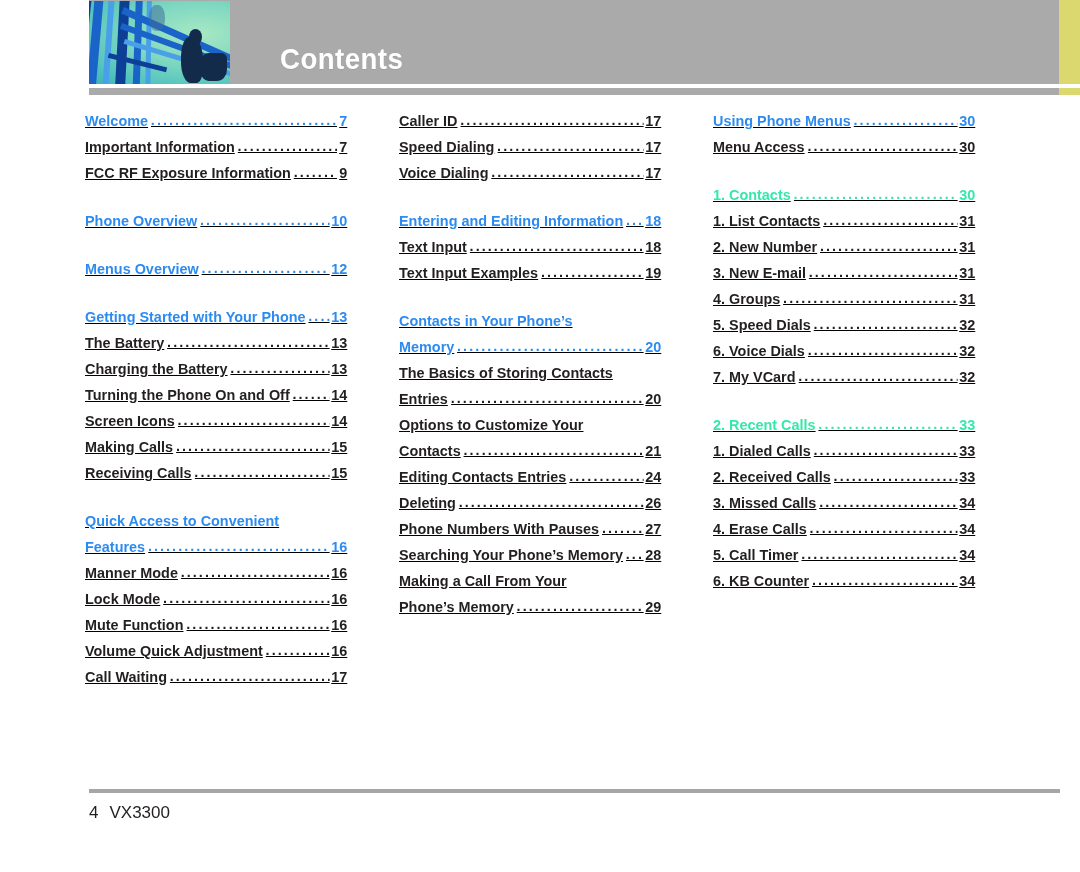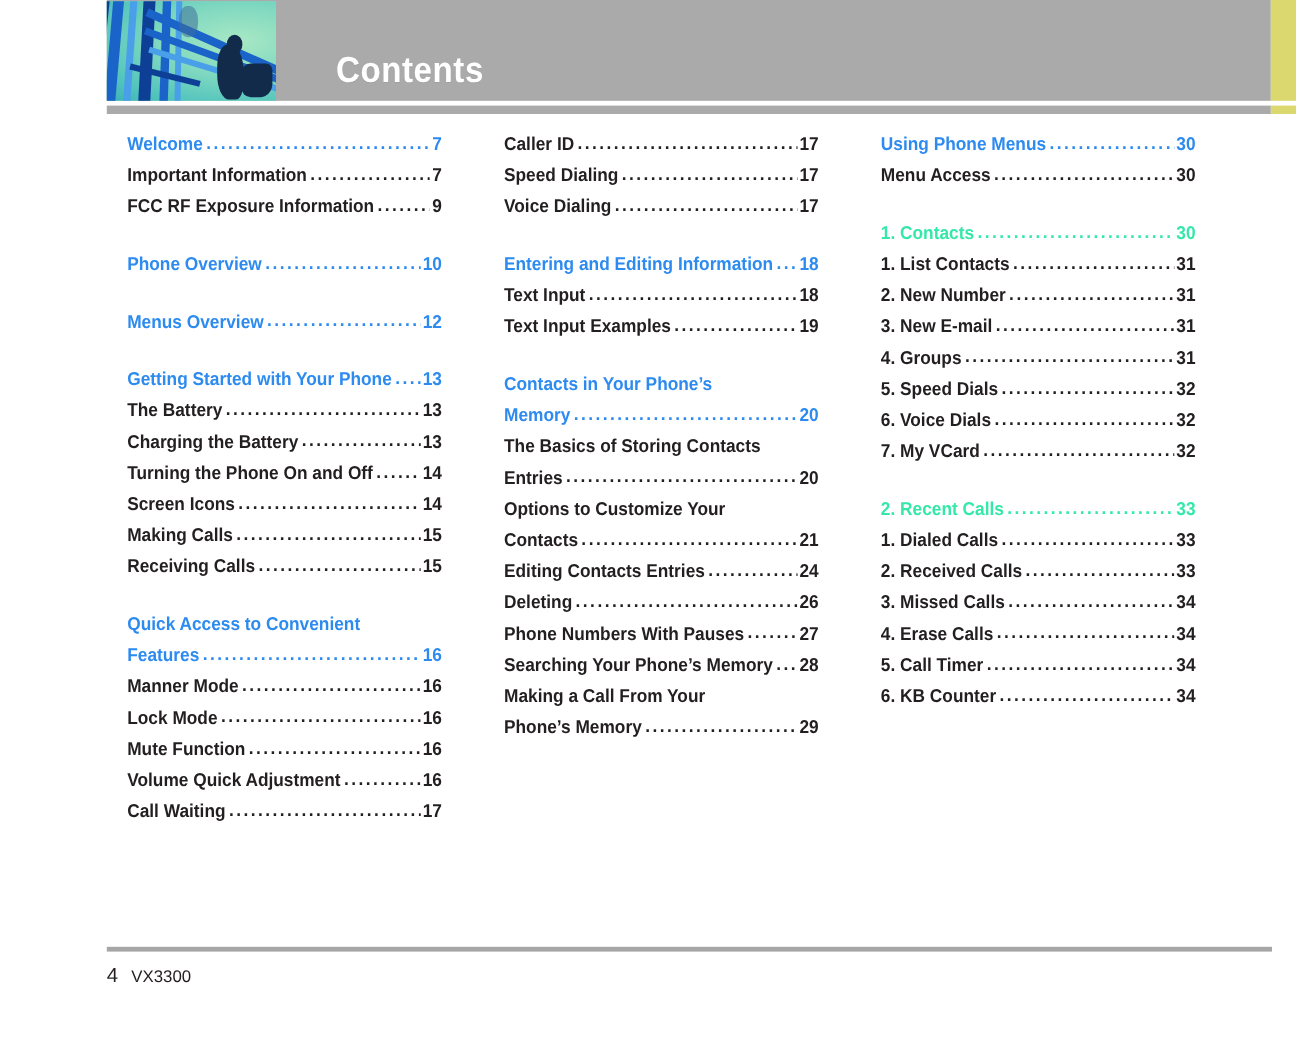--- a/index.html
+++ b/index.html
@@ -100,25 +100,26 @@
     left: 1059px;
     top: 88px;
     width: 21px;
     height: 7px;
     background: #dcd870;
   }
 
   
   .toc {
     position: absolute;
-    left: 106px;
+    left: 85px;
     top: 108px;
     width: 970px;
     display: flex;
     gap: 0;
+    text-decoration: underline;
   }
   .col {
     width: 282px;
     margin-right: 32px;
   }
   .col:last-child { margin-right: 0; }
 
   .entry {
     display: flex;
     align-items: baseline;
@@ -179,21 +180,21 @@
     display: flex;
     align-items: baseline;
   }
   .footer .pgnum {
     font-size: 17px;
     color: #231f20;
     font-family: "Liberation Sans", sans-serif;
     padding-right: 11px;
   }
   .footer .model {
-    font-size: 14px;
+    font-size: 17px;
     color: #231f20;
     font-family: "Liberation Sans", sans-serif;
   }
 </style>
 </head>
 <body>
 
 <div class="page">
 
   <div class="header">

